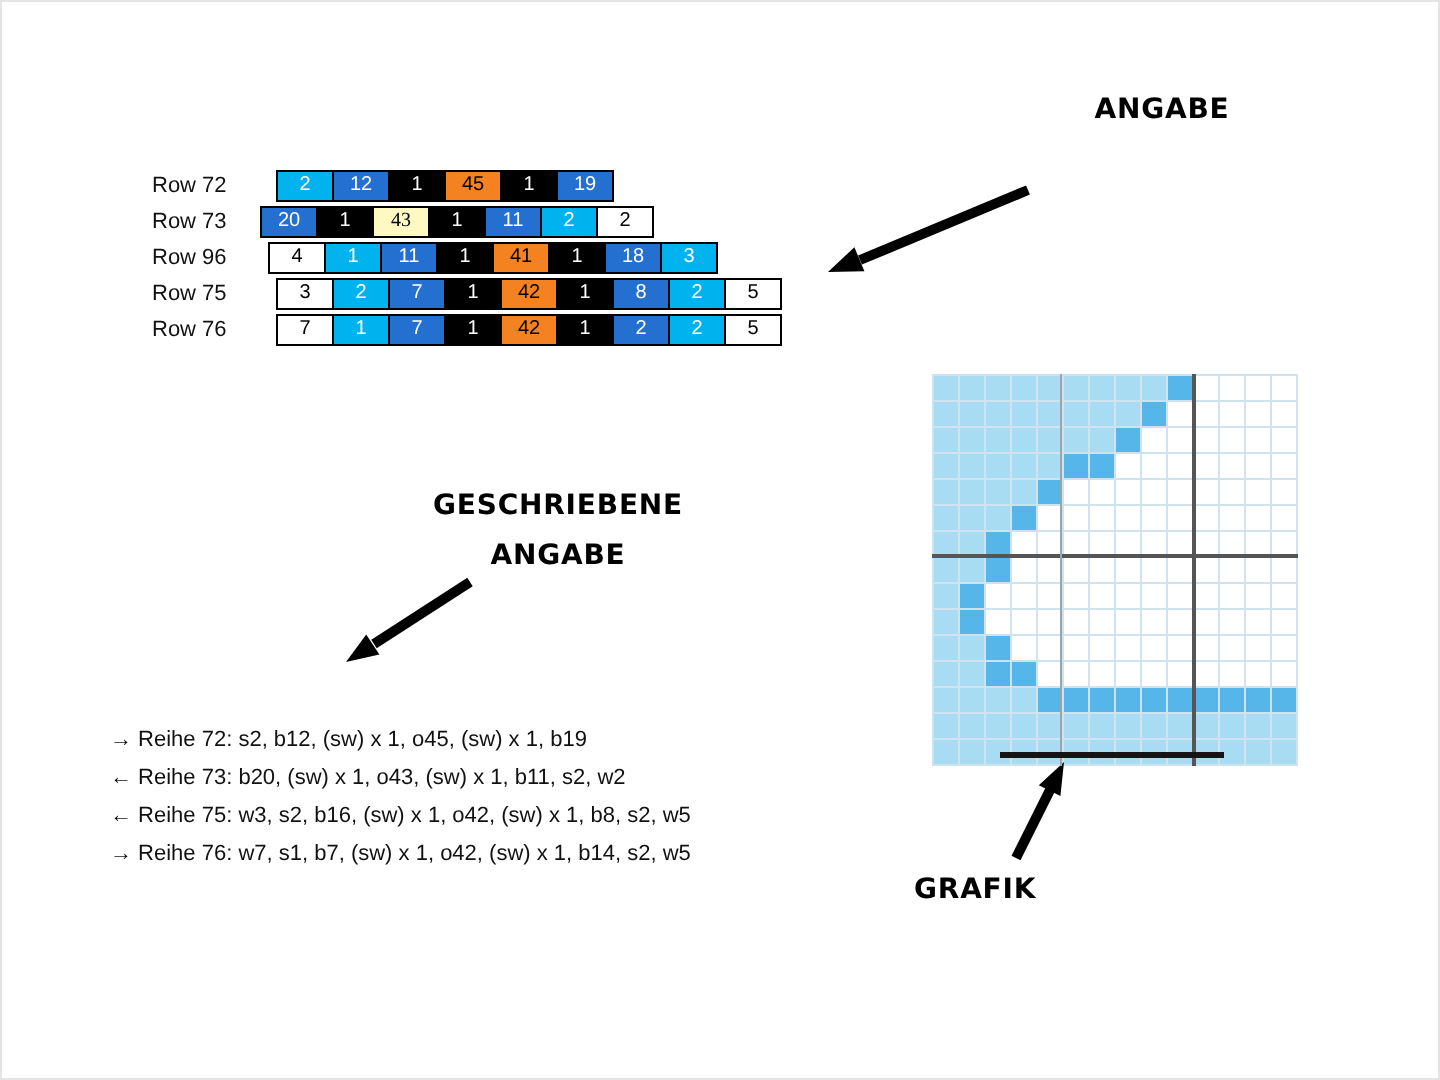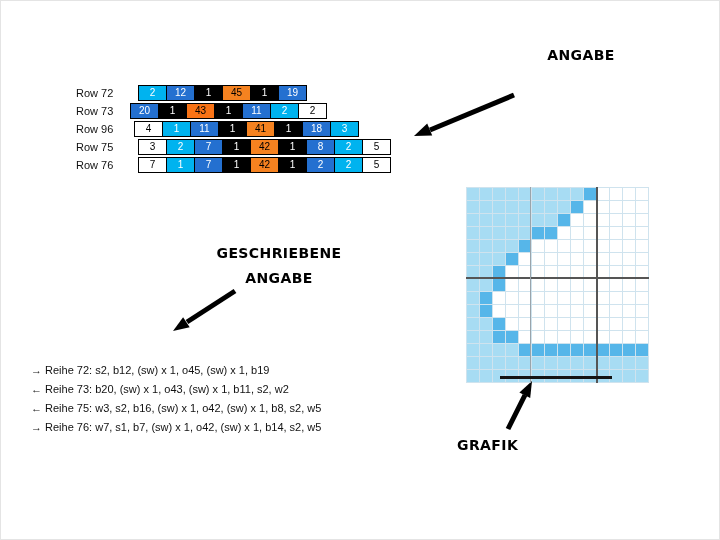--- a/index.html
+++ b/index.html
@@ -25,21 +25,21 @@
   .heading {
     position:absolute; font-family:"DejaVu Sans", sans-serif;
     font-weight:bold; font-size:14px; color:#000; letter-spacing:0.4px;
   }
   .heading.two-line { text-align:center; line-height:25px; }
   .farb  { left:500px; top:42px;  width:160px; }
   .gesch { left:198px; top:240px; width:160px; }
   .grafik-label { left:456px; top:436px; }
 
   
-  .written { position:absolute; left:30px; top:360px; }
+  .written { position:absolute; left:54px; top:360px; }
   .wline { font-size:11px; line-height:19px; color:#111; white-space:nowrap; }
 
   
   .gridwrap { position:absolute; left:465px; top:186px; }
   .grid {
     display:grid; grid-template-columns:repeat(14,12px);
     grid-auto-rows:12px; gap:1px; background:#cfe3ee;
     border:1px solid #cfe3ee;
   }
   .gcell { width:12px; height:12px; }
@@ -69,21 +69,21 @@
           <div class="ccell" style="background: rgb(245, 130, 32); color: rgb(0, 0, 0);">45</div>
           <div class="ccell" style="background: rgb(0, 0, 0); color: rgb(255, 255, 255);">1</div>
           <div class="ccell" style="background: rgb(36, 112, 208); color: rgb(255, 255, 255);">19</div>
         </div>
       </div>
       <div class="crow">
         <span class="crow-label">Row 73</span>
         <div class="cells" style="margin-left: 0px;">
           <div class="ccell" style="background: rgb(36, 112, 208); color: rgb(255, 255, 255);">20</div>
           <div class="ccell" style="background: rgb(0, 0, 0); color: rgb(255, 255, 255);">1</div>
-          <div class="ccell" style="background: #f97316; color: rgb(0, 0, 0);">43</div>
+          <div class="ccell" style="background: #fef9c3; color: rgb(0, 0, 0); font-family: Liberation Serif, serif;">43</div>
           <div class="ccell" style="background: rgb(0, 0, 0); color: rgb(255, 255, 255);">1</div>
           <div class="ccell" style="background: rgb(36, 112, 208); color: rgb(255, 255, 255);">11</div>
           <div class="ccell" style="background: rgb(0, 179, 239); color: rgb(255, 255, 255);">2</div>
           <div class="ccell" style="background: rgb(255, 255, 255); color: rgb(0, 0, 0);">2</div>
         </div>
       </div>
       <div class="crow">
         <span class="crow-label">Row 96</span>
         <div class="cells" style="margin-left: 4px;">
           <div class="ccell" style="background: rgb(255, 255, 255); color: rgb(0, 0, 0);">4</div>

